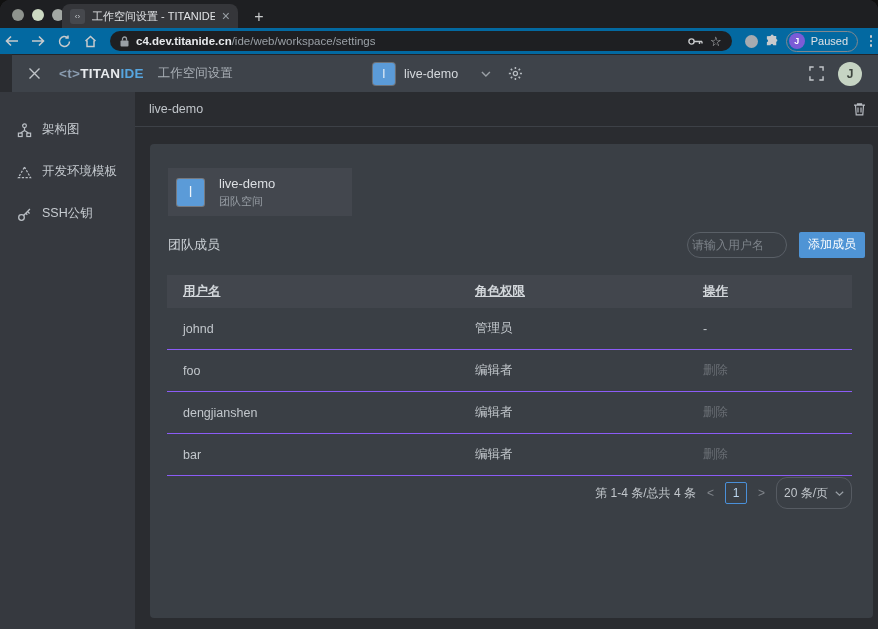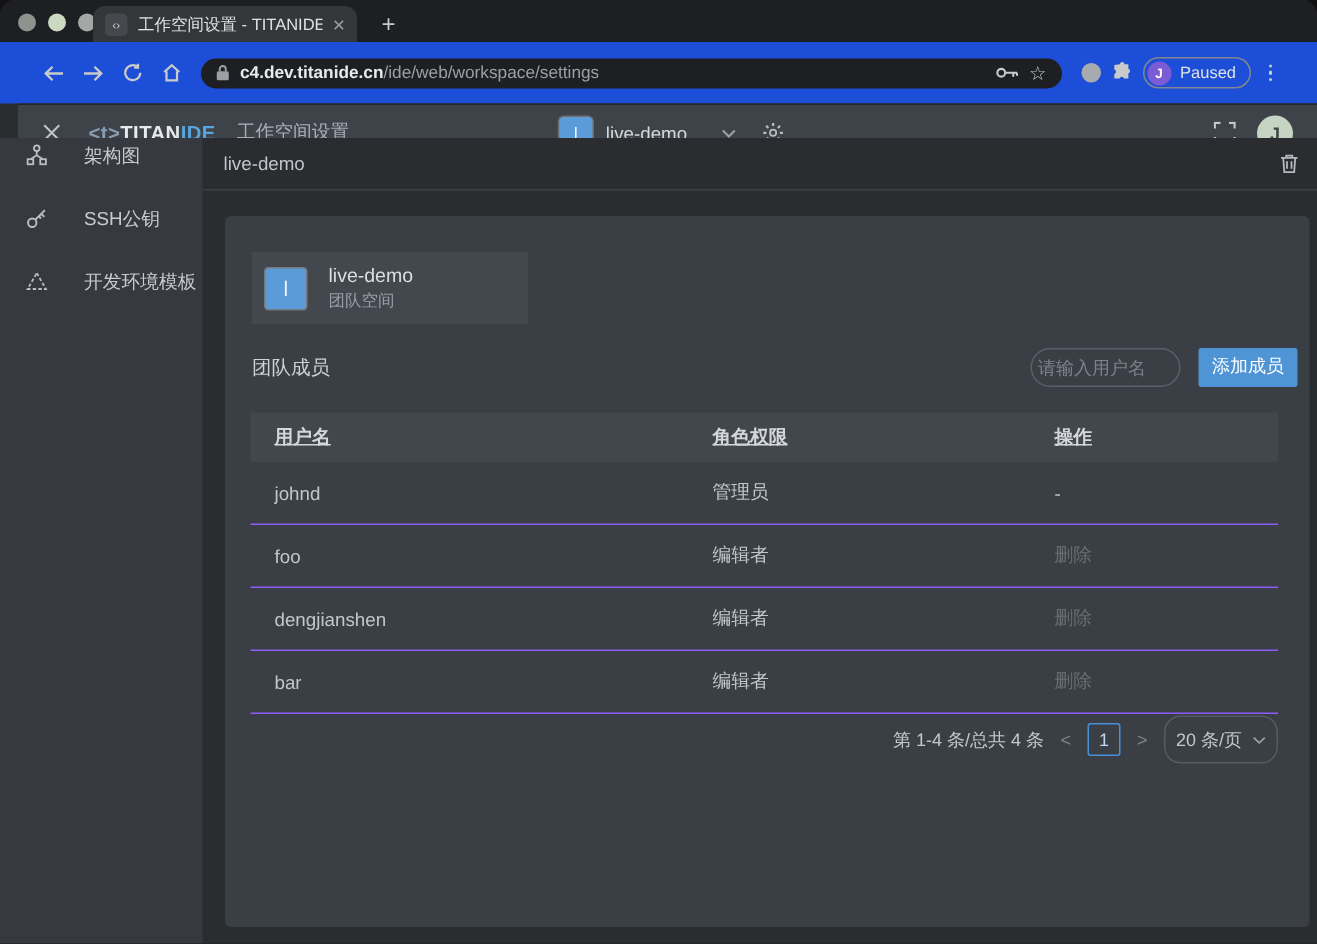--- a/index.html
+++ b/index.html
@@ -15,21 +15,21 @@
   .tab { position:absolute; left:62px; top:4px; width:176px; height:24px; background:#35363a;
          border-radius:8px 8px 0 0; display:flex; align-items:center; padding:0 8px; gap:7px; }
   .favicon { width:15px; height:15px; background:#46484d; border-radius:3px; color:#c3c7cb;
              font-size:8px; display:flex; align-items:center; justify-content:center; flex:none; }
   .tab-title { flex:1; font-size:11px; color:#e0e2e5; white-space:nowrap; overflow:hidden; }
   .tab-close { color:#9aa0a6; font-size:14px; line-height:1; }
   .newtab { position:absolute; left:248px; top:6px; width:22px; height:22px; color:#c8cacc;
             font-size:16px; display:flex; align-items:center; justify-content:center; }
 
   
-  .toolbar { height:41px; background:#1d4ed8; display:flex; align-items:center; padding:0 24px; gap:2px; }
+  .toolbar { height:26px; background:#0369a1; display:flex; align-items:center; padding:0 0; gap:2px; }
   .navbtn { width:24px; height:22px; display:flex; align-items:center; justify-content:center; }
   .navbtn svg { stroke:#c8cacc; }
   .omnibox { flex:1; height:20px; background:#1e1f22; border-radius:10px; display:flex;
              align-items:center; padding:0 10px; gap:7px; margin:0 6px; min-width:0; }
   .url { font-size:11.5px; color:#9aa0a6; white-space:nowrap; overflow:hidden; }
   .url b { color:#e8eaed; font-weight:700; }
   .omni-spacer { flex:1; }
   .star { color:#c8cacc; font-size:13px; line-height:1; }
   .ext-circle { width:13px; height:13px; border-radius:50%; background:#a7abb0; margin:0 5px; flex:none; }
   .profile-pill { height:21px; border:1px solid #83888d; border-radius:11px; display:flex;
@@ -55,21 +55,21 @@
                font-size:12px; display:flex; align-items:center; justify-content:center;
                box-shadow:0 0 0 1px rgba(255,255,255,.25); }
   .ws-name { font-size:12.5px; color:#d5d9dd; }
   .hdr-right { margin-left:auto; display:flex; align-items:center; gap:14px; }
   .user-avatar { width:24px; height:24px; border-radius:50%; background:#c6d4c3; color:#3e463f;
                  font-size:12px; font-weight:700; display:flex; align-items:center; justify-content:center; }
 
   
   .workarea { position:absolute; top:92px; left:0; right:0; bottom:0; background:#2a2c30; }
   .sidebar { position:absolute; left:0; top:0; bottom:0; width:135px; background:#36393f; padding-top:4px; }
-  .side-item { height:42px; display:flex; align-items:flex-start; padding-left:17px; gap:24px;
+  .side-item { height:42px; display:flex; align-items:flex-end; padding-left:17px; gap:10px;
                font-size:12.5px; color:#c6cbd0; cursor:default; }
   .side-item svg { flex:none; }
 
   .topbar { position:absolute; left:135px; right:0; top:0; height:35px; border-bottom:1px solid #3d4147;
             display:flex; align-items:center; padding:0 12px 0 14px; }
   .breadcrumb { font-size:12.5px; color:#c0c5ca; }
   .topbar .spacer { flex:1; }
 
   .panel { position:absolute; left:150px; top:52px; width:723px; height:474px;
            background:#3a3f45; border-radius:4px; }
@@ -221,31 +221,31 @@
       <div class="side-item">
         <svg width="15" height="15" viewBox="0 0 16 16" fill="none" stroke="#b9bec4" stroke-width="1.3">
           <circle cx="8" cy="3" r="2"></circle>
             <path d="M8 5v3M8 8 3.8 10.6M8 8l4.2 2.6"></path>
             <rect x="1.5" y="10.8" width="4" height="3.6"></rect>
             <rect x="10.5" y="10.8" width="4" height="3.6"></rect>
         </svg>
         <span>架构图</span>
       </div>
       <div class="side-item">
+        <svg width="15" height="15" viewBox="0 0 16 16" fill="none" stroke="#b9bec4" stroke-width="1.3" stroke-dasharray="2.4 1.6">
+          <path d="M8 2.2 14.5 13.5H1.5Z"></path>
+        </svg>
+        <span>开发环境模板</span>
+      </div>
+      <div class="side-item">
         <svg width="15" height="15" viewBox="0 0 16 16" fill="none" stroke="#b9bec4" stroke-width="1.4">
           <circle cx="4.8" cy="11.2" r="3"></circle>
             <path d="M7 9 13.8 2.2M11.2 4.8l2.2 2.2M9.4 6.6l1.6 1.6"></path>
         </svg>
         <span>SSH公钥</span>
-      </div>
-      <div class="side-item">
-        <svg width="15" height="15" viewBox="0 0 16 16" fill="none" stroke="#b9bec4" stroke-width="1.3" stroke-dasharray="2.4 1.6">
-          <path d="M8 2.2 14.5 13.5H1.5Z"></path>
-        </svg>
-        <span>开发环境模板</span>
       </div>
     </aside>
 
     <div class="topbar">
       <span class="breadcrumb">live-demo</span>
       <span class="spacer"></span>
       <svg width="13" height="14" viewBox="0 0 13 14" fill="none" stroke="#b6bac0" stroke-width="1.2">
         <path d="M1 3.2h11M4.5 3.2V1.8h4v1.4M2.5 3.2l.7 9.6h6.6l.7-9.6M5 5.5v5M8 5.5v5"></path>
       </svg>
     </div>

